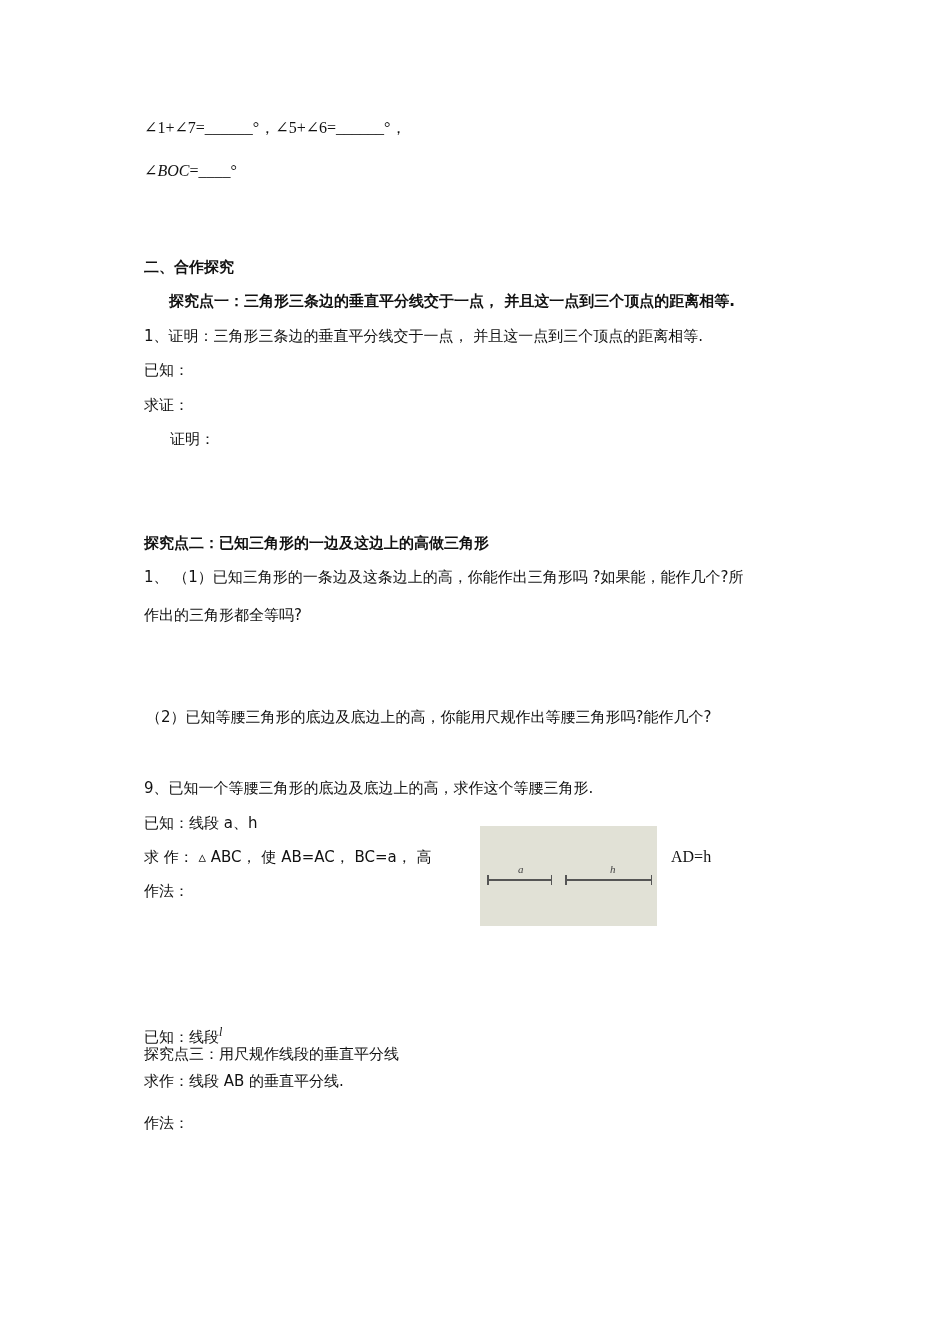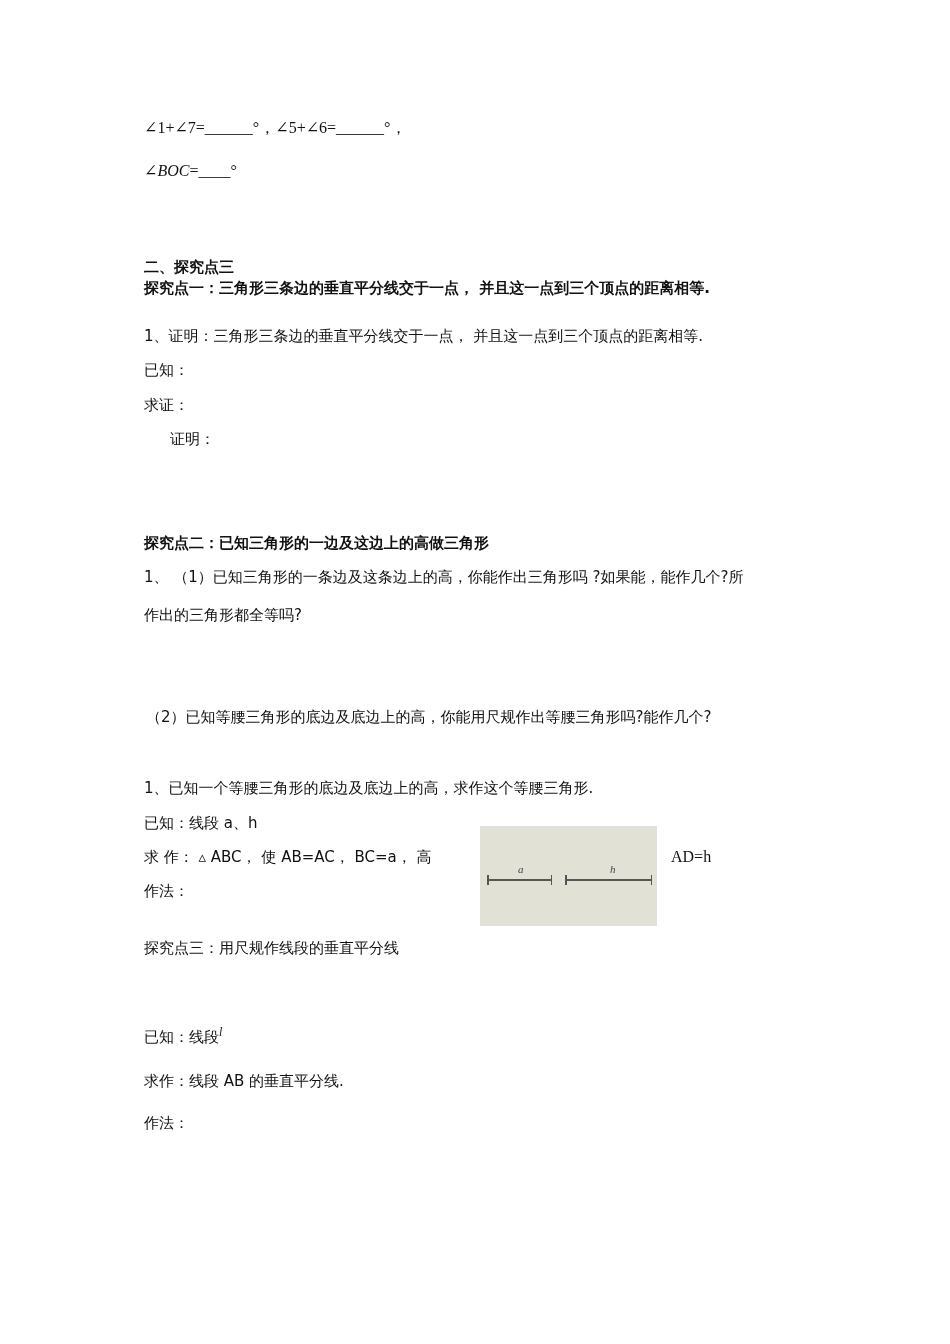--- a/index.html
+++ b/index.html
@@ -18,42 +18,42 @@
     .seglabel { position: absolute; top: 37px; font-family: "Liberation Serif", serif; font-style: italic; font-size: 11px; color: #444; }
   </style>
 </head>
 <body>
 
 <div class="line math" style="top:118px;">∠1+∠7=______°，∠5+∠6=______°，</div>
 <div class="line math" style="top:153px;margin-top:8px;">
   <span>∠</span><span class="it">BOC</span><span>=____°</span>
 </div>
 
-<div class="line bold" style="top:257px;">二、探究点三</div>
-<div class="line bold" style="top:278px;">探究点一：三角形三条边的垂直平分线交于一点， 并且这一点到三个顶点的距离相等.</div>
+<div class="line bold" style="top:257px;">二、合作探究</div>
+<div class="line bold" style="top:291px;margin-left:25px;">探究点一：三角形三条边的垂直平分线交于一点， 并且这一点到三个顶点的距离相等.</div>
 <div class="line" style="top:326px;">1、证明：三角形三条边的垂直平分线交于一点， 并且这一点到三个顶点的距离相等.</div>
 <div class="line" style="top:360px;">已知：</div>
 <div class="line" style="top:395px;">求证：</div>
 <div class="line" style="top:429px;margin-left:26px;">证明：</div>
 
 <div class="line bold" style="top:533px;">探究点二：已知三角形的一边及这边上的高做三角形</div>
 <div class="line" style="top:567px;">1、 （1）已知三角形的一条边及这条边上的高，你能作出三角形吗 ?如果能，能作几个?所</div>
 <div class="line" style="top:605px;">作出的三角形都全等吗?</div>
 <div class="line" style="top:707px; left:146px;">（2）已知等腰三角形的底边及底边上的高，你能用尺规作出等腰三角形吗?能作几个?</div>
-<div class="line" style="top:778px;">1、已知一个等腰三角形的底边及底边上的高，求作这个等腰三角形.</div>
+<div class="line" style="top:778px;">9、已知一个等腰三角形的底边及底边上的高，求作这个等腰三角形.</div>
 <div class="line" style="top:813px;">已知：线段 a、h</div>
 <div class="line" style="top:847px;text-align:center;">求 作： ▵ ABC， 使 AB=AC， BC=a， 高</div>
 <div class="line serif" style="top:847px; left:671px; font-size:16px;">AD=h</div>
 <div class="line" style="top:881px;">作法：</div>
 
 <div class="figure">
   <div class="seg" style="left:7px; width:65px;"></div>
   <span class="seglabel" style="left:38px;">a</span>
   <div class="seg" style="left:85px; width:87px;"></div>
   <span class="seglabel" style="left:130px;">h</span>
 </div>
 
-<div class="line" style="top:938px;text-align:center;">探究点三：用尺规作线段的垂直平分线</div>
+<div class="line" style="top:1044px;text-align:center;">探究点三：用尺规作线段的垂直平分线</div>
 <div class="line" style="top:1022px;">
   <span>已知：线段</span><sup class="serif it" style="font-size:12px;">l</sup>
 </div>
 <div class="line" style="top:1071px;">求作：线段 AB 的垂直平分线.</div>
 <div class="line" style="top:1113px;">作法：</div>
 
 </body></html>

